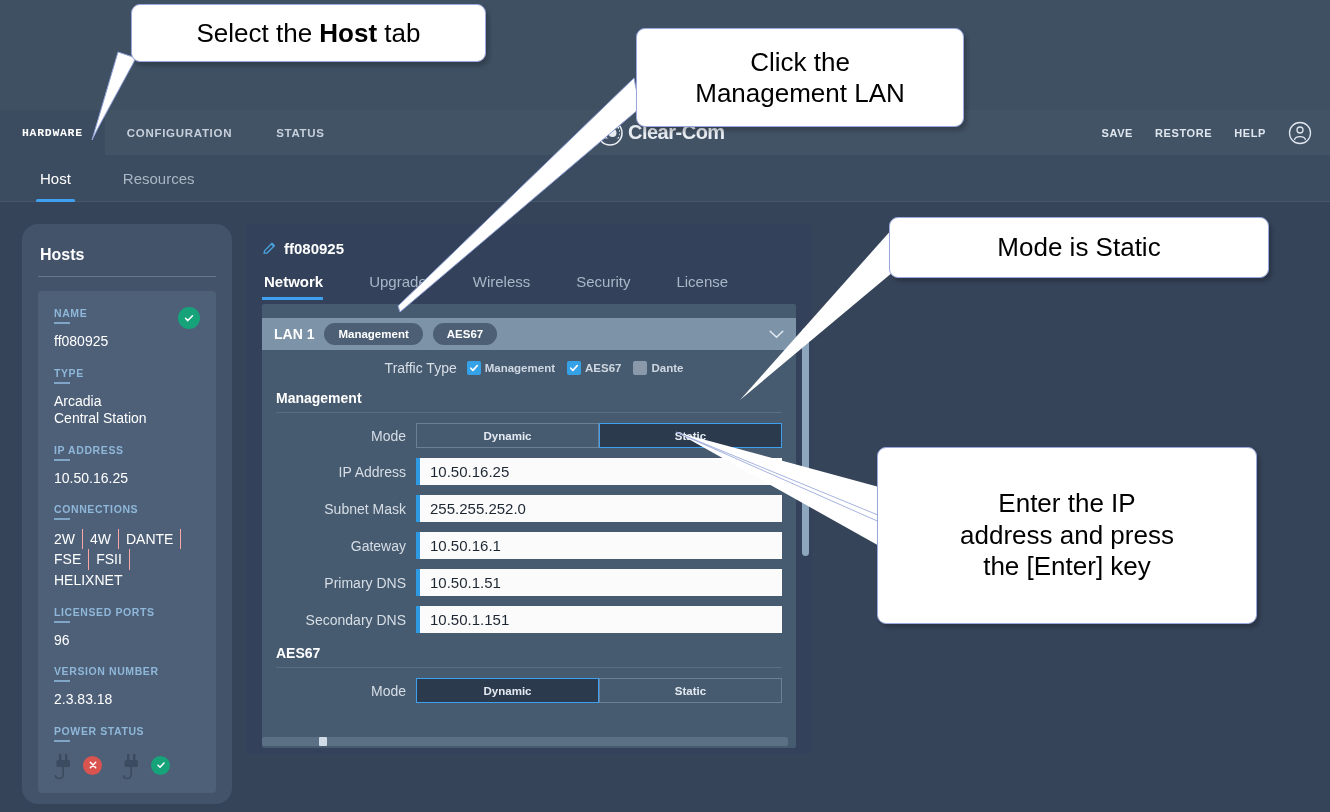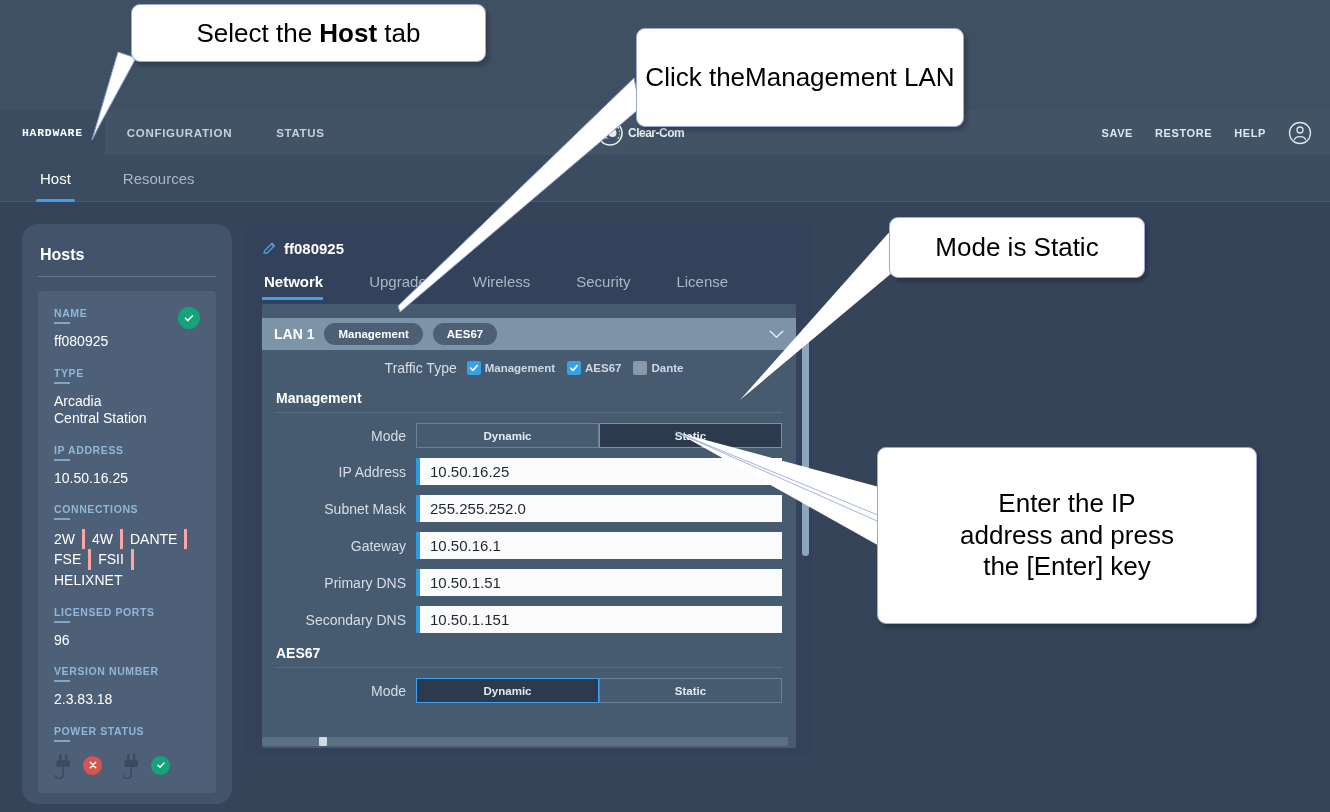--- a/index.html
+++ b/index.html
@@ -27,21 +27,21 @@
     display: flex; align-items: center; padding: 0 22px; height: 45px;
     font-size: 11.5px; letter-spacing: .7px; color: #c7d0da; font-weight: 600;
   }
   .topnav-item.active { background: #3c4c60; color: #ffffff; font-family: Liberation Mono, monospace; }
   .logo {
     position: absolute; left: 597px; top: 50%; transform: translateY(-50%);
     display: flex; align-items: center; gap: 5px;
   }
   .logo-mark { width: 26px; height: 26px; position: relative; }
   .logo-text {
-    font-size: 12px; font-weight: 700; color: #e8edf2; letter-spacing: -.5px;
+    font-size: 20px; font-weight: 700; color: #e8edf2; letter-spacing: -.5px;
     font-family: "Liberation Sans", sans-serif;
   }
   .topright {
     position: absolute; right: 18px; top: 50%; transform: translateY(-50%);
     display: flex; align-items: center; gap: 22px;
   }
   .topright a {
     font-size: 11px; letter-spacing: .6px; color: #dfe6ee; font-weight: 700;
     text-decoration: none;
   }
@@ -85,21 +85,21 @@
     content:""; display:block; width: 16px; height: 2px; background: #8fb7d9; margin-top: 3px; opacity:.8;
   }
   .fld-value { font-size: 14px; color: #ffffff; margin: 6px 0 16px 0; line-height: 1.25; }
   .badge-ok {
     position: absolute; right: 16px; top: 16px; width: 22px; height: 22px;
     border-radius: 50%; background: #16a37a; display: flex; align-items: center; justify-content: center;
   }
   .conn-list { display: flex; flex-wrap: wrap; margin: 6px 0 16px 0; }
   .conn-item {
     font-size: 14px; color: #ffffff; padding-right: 7px; margin-right: 7px;
-    border-right: 3px solid #fca5a5; line-height: 1.45; white-space: nowrap;
+    border-right: 1px solid #fca5a5; line-height: 1.45; white-space: nowrap;
   }
   .power-row { display: flex; gap: 22px; margin-top: 8px; align-items: center; }
   .plug-wrap { position: relative; width: 46px; height: 30px; }
   .pbadge {
     position: absolute; right: -2px; top: 3px; width: 19px; height: 19px; border-radius: 50%;
     display: flex; align-items: center; justify-content: center;
   }
   .pbadge.red { background: #d9534f; }
   .pbadge.green { background: #16a37a; }
 
@@ -439,26 +439,26 @@
   <svg class="tail-solid" style="left:0;top:0;width:1330px;height:812px">
     <polygon points="893,228 740,400 893,272" fill="#ffffff"></polygon>
     <polygon points="890,490 676,432 890,552" fill="#ffffff"></polygon>
     <polygon points="676,432 884,524 890,520" fill="#ffffff" stroke="#8f9fd6" stroke-width="0.8"></polygon>
   </svg>
 
   <div class="callout" style="left:131px; top:4px; width:355px; height:58px; font-size:26px;">
     <span><span>Select the </span><b>Host</b><span> tab</span></span>
   </div>
 
-  <div class="callout" style="left:636px; top:28px; width:328px; height:99px; font-size:26px; flex-direction:row; line-height:1.18;">
+  <div class="callout" style="left:636px; top:28px; width:328px; height:99px; font-size:26px; flex-direction:column; line-height:1.18;">
     <span>Click the</span>
     <span>Management LAN</span>
   </div>
 
-  <div class="callout" style="left:889px; top:217px; width:256px; height:61px; font-size:26px;">
+  <div class="callout" style="left:889px; top:217px; width:380px; height:61px; font-size:26px;">
     <span>Mode is Static</span>
   </div>
 
   <div class="callout" style="left:877px; top:447px; width:380px; height:177px; font-size:26px; flex-direction:column; line-height:1.22;">
     <span>Enter the IP</span>
     <span>address and press</span>
     <span>the [Enter] key</span>
   </div>
 
 </div>

